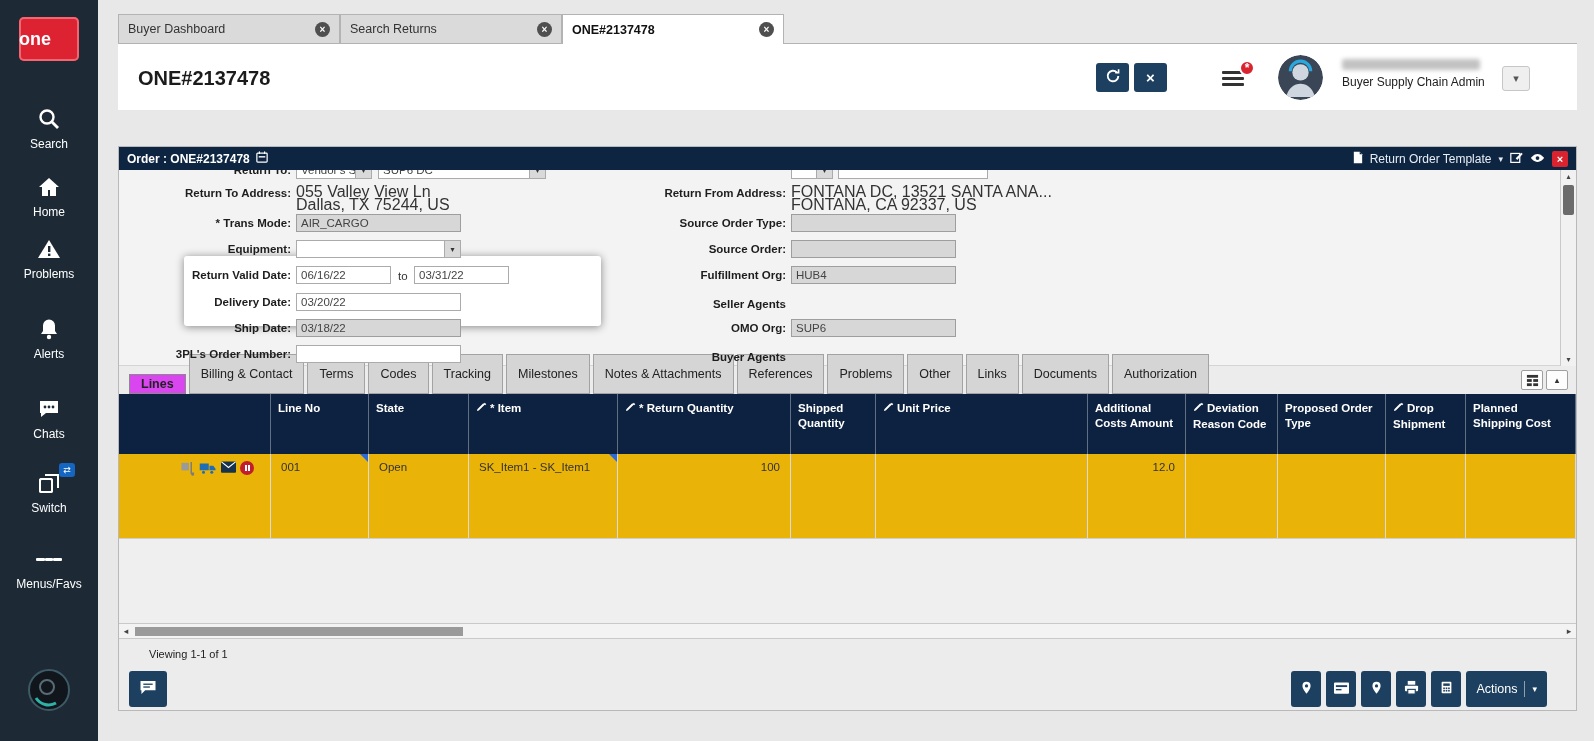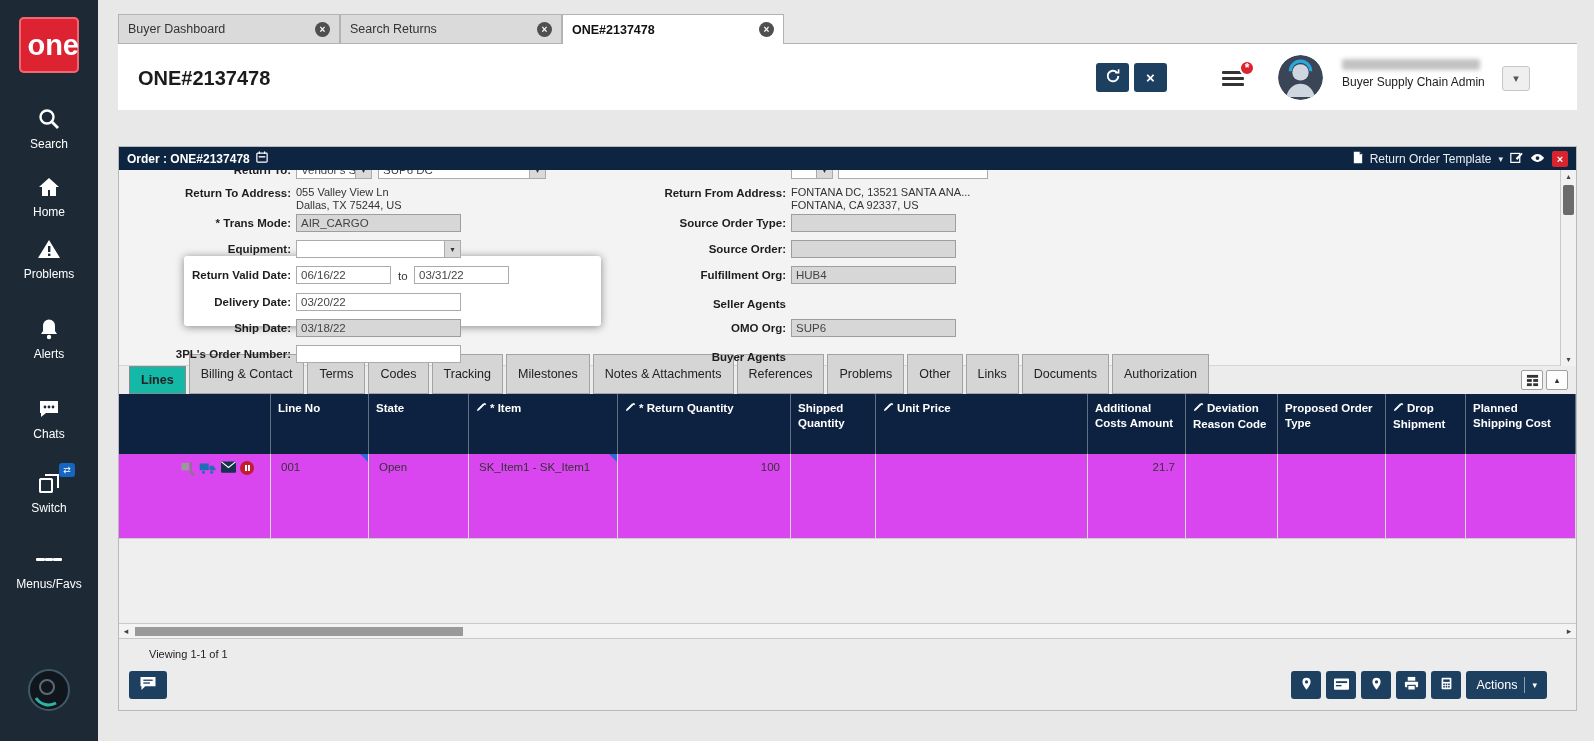--- a/index.html
+++ b/index.html
@@ -2,22 +2,22 @@
 <html><head>
 <meta charset="utf-8">
 <style>
   * { box-sizing:border-box; margin:0; padding:0; }
   html,body { width:1594px; height:741px; }
   body { background:#e8e8e8; font-family:"Liberation Sans","DejaVu Sans",sans-serif; overflow:hidden; }
   .app { position:relative; width:1594px; height:741px; overflow:hidden; }
 
   
   .sidebar { position:absolute; left:0; top:0; width:98px; height:100%; background:#1d2a36; z-index:5; }
-  .logo { position:absolute; left:19px; top:17px; width:60px; height:56px; background:#dd2231; border-radius:5px;
-          color:#fff; display:flex; align-items:center; justify-content:flex-end; font-size:29px; font-weight:bold;
+  .logo { position:absolute; left:19px; top:17px; width:60px; height:44px; background:#dd2231; border-radius:5px;
+          color:#fff; display:flex; align-items:center; justify-content:flex-start; font-size:18px; font-weight:bold;
           box-shadow:inset 0 0 0 2px #f26671; cursor:pointer; }
   .nav-item { position:absolute; left:0; width:98px; display:flex; flex-direction:column; align-items:center; gap:5px;
               color:#fff; cursor:pointer; }
   .nav-ico { width:26px; height:26px; display:flex; align-items:center; justify-content:center; position:relative; }
   .nav-label { font-size:12px; color:#fff; }
   .switch-badge { position:absolute; top:-7px; right:-13px; min-width:16px; height:14px; background:#1566c0; color:#fff;
                   font-size:9px; display:flex; align-items:center; justify-content:center; border-radius:3px; padding:0 2px; }
   .bars div { width:22px; height:3px; background:#fff; margin:3px 0; border-radius:1px; }
   .sidebar-foot { position:absolute; left:27px; top:668px; width:44px; height:44px; cursor:pointer; }
 
@@ -57,66 +57,66 @@
   .caret { font-size:9px; }
 
   
   .form-area { position:absolute; left:0; top:23px; width:1443px; height:196px; background:#f3f3f3; overflow:hidden;
                border-bottom:1px solid #d5d5d5; }
   .highlight { position:absolute; left:65px; top:86px; width:417px; height:70px; background:#fff; border-radius:3px;
                box-shadow:0 1px 8px rgba(0,0,0,0.45); z-index:1; }
   .frow { position:absolute; left:0; right:0; height:18px; font-size:11.5px; z-index:2; }
   .flabel { position:absolute; left:0; top:3px; width:172px; text-align:right; font-weight:bold; color:#1d1d1d; }
   .flabel-r { position:absolute; left:420px; top:3px; width:247px; text-align:right; font-weight:bold; color:#1d1d1d; }
-  .addr-lines { position:absolute; top:2px; line-height:12.5px; font-size:11px; color:#333; white-space:nowrap; }
+  .addr-lines { position:absolute; top:2px; line-height:12.5px; font-size:16px; color:#333; white-space:nowrap; }
   .finput { position:absolute; height:18px; border:1px solid #ababab; background:#fff; font-size:11.5px; color:#444; padding:2px 4px; cursor:text; }
   .finput.ro { background:#d7d7d7; border-color:#9e9e9e; cursor:default; }
   .fselect { position:absolute; height:18px; border:1px solid #ababab; background:#fff; display:flex; cursor:pointer; }
   .sel-val { flex:1; font-size:11.5px; color:#444; padding:2px 4px; overflow:hidden; white-space:nowrap; }
   .sel-btn { width:16px; background:#d9d9d9; border-left:1px solid #ababab; display:flex; align-items:center; justify-content:center;
              font-size:8px; color:#333; flex:none; }
   .to-word { position:absolute; top:4px; font-size:11.5px; color:#333; }
 
   .vscroll { position:absolute; right:0; top:23px; width:16px; height:196px; background:#f1f1f1; border-left:1px solid #c9c9c9; }
   .vs-arrow { position:absolute; left:0; width:100%; height:13px; display:flex; align-items:center; justify-content:center;
               font-size:8px; color:#444; cursor:pointer; }
   .vs-thumb { position:absolute; left:2px; width:11px; top:15px; height:30px; background:#6b6b6b; border-radius:2px; cursor:pointer; }
 
   
   .subtabs { position:absolute; left:0; top:219px; right:0; height:28px; display:flex; align-items:flex-end; padding-left:10px; }
   .stab { height:40px; padding:0 11px; margin-right:3px; background:#d5d5d5; border:1px solid #a3a3a3; display:flex;
           align-items:center; font-size:12.5px; color:#222; cursor:pointer; white-space:nowrap; }
-  .stab.active { background:#14b8a6; font-weight:bold; height:28px; border-color:#8a8a8a; }
+  .stab.active { background:#d946ef; font-weight:bold; height:20px; border-color:#8a8a8a; }
   .subtab-tools { position:absolute; right:8px; top:4px; display:flex; gap:3px; }
   .tool-btn { width:22px; height:20px; background:#fdfdfd; border:1px solid #9f9f9f; border-radius:2px; display:flex;
               align-items:center; justify-content:center; cursor:pointer; font-size:9px; color:#333; }
 
   
   .table-wrap { position:absolute; left:0; top:247px; right:0; height:229px; background:#efefef; overflow:hidden; }
   .tgrid { display:grid; grid-template-columns:152px 98px 100px 149px 173px 85px 212px 98px 92px 108px 80px minmax(100px,1fr); }
   .thead { background:#0d2240; color:#fff; min-height:60px; }
   .th { padding:7px 7px; font-size:11.5px; font-weight:bold; border-right:1px solid rgba(255,255,255,0.35); line-height:1.3; }
   .pencil { display:inline-block; vertical-align:-1px; margin-right:3px; }
-  .trow { background:#d946ef; border-bottom:1px solid #cfcfcf; height:85px; cursor:pointer; }
+  .trow { background:#eab308; border-bottom:1px solid #cfcfcf; height:85px; cursor:pointer; }
   .td { padding:7px 10px; font-size:11.5px; color:#333; border-right:1px solid #dadada; position:relative; }
   .td.num { text-align:right; }
   .icons-cell { display:flex; justify-content:flex-end; gap:4px; padding-right:16px; align-items:flex-start; }
   .corner { position:absolute; top:0; right:0; width:0; height:0; border-top:8px solid #2f6bd7; border-left:8px solid transparent; }
   .pause-ico { width:14px; height:14px; border-radius:50%; background:#c21d2c; position:relative; display:inline-block; }
   .pause-ico::before, .pause-ico::after { content:""; position:absolute; top:4px; width:2px; height:6px; background:#fff; }
   .pause-ico::before { left:4.5px; } .pause-ico::after { left:8px; }
 
   
   .hscroll { position:absolute; left:0; right:0; top:476px; height:16px; background:#f3f3f3; border-top:1px solid #c9c9c9;
              border-bottom:1px solid #c9c9c9; }
   .hs-thumb { position:absolute; left:16px; top:3px; width:328px; height:9px; background:#9a9a9a; cursor:pointer; }
   .hs-arrow { position:absolute; top:0; width:14px; height:100%; display:flex; align-items:center; justify-content:center;
               font-size:9px; color:#444; cursor:pointer; }
   .viewing { position:absolute; left:30px; top:501px; font-size:11px; color:#222; }
-  .bbtn { height:28px; background:#1d4060; border-radius:3px; display:flex; align-items:center; justify-content:center;
+  .bbtn { height:36px; background:#1d4060; border-radius:3px; display:flex; align-items:center; justify-content:center;
           color:#fff; cursor:pointer; }
   .chat-btn { position:absolute; left:10px; top:524px; width:38px; }
   .bottom-right { position:absolute; right:29px; top:524px; display:flex; gap:5px; }
   .icon-btn { width:30px; }
   .actions-btn { padding:0 10px; gap:7px; font-size:12.5px; }
   .actions-divider { width:1px; height:16px; background:rgba(255,255,255,0.5); }
 </style>
 </head>
 <body>
 
@@ -508,21 +508,21 @@
         <div class="td num">
           <span>100</span>
         </div>
         <div class="td num">
           <span></span>
         </div>
         <div class="td num">
           <span></span>
         </div>
         <div class="td num">
-          <span>21.7</span>
+          <span>12.0</span>
         </div>
         <div class="td">
           <span></span>
         </div>
         <div class="td">
           <span></span>
         </div>
         <div class="td">
           <span></span>
         </div>

